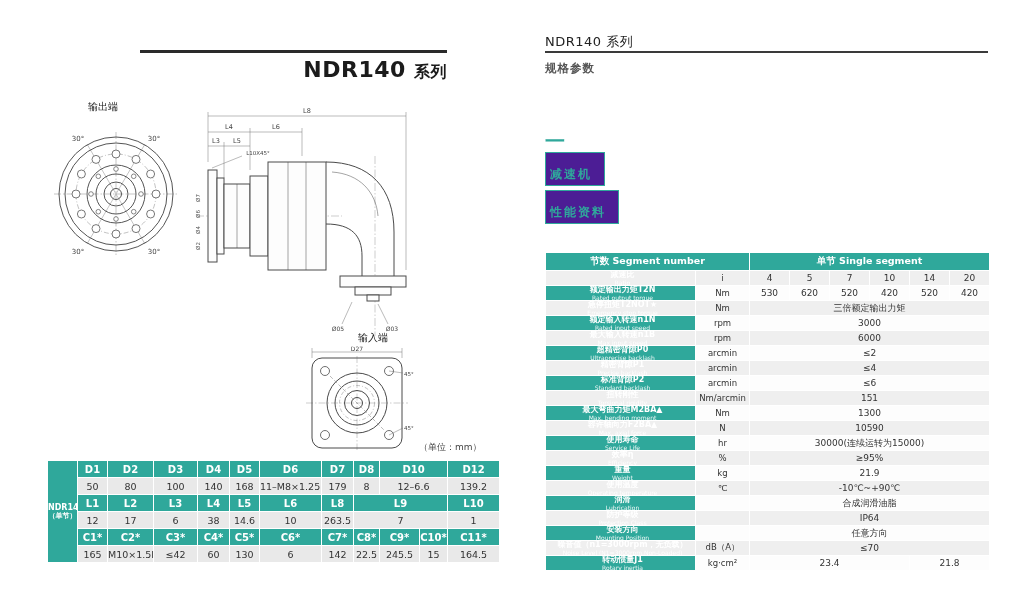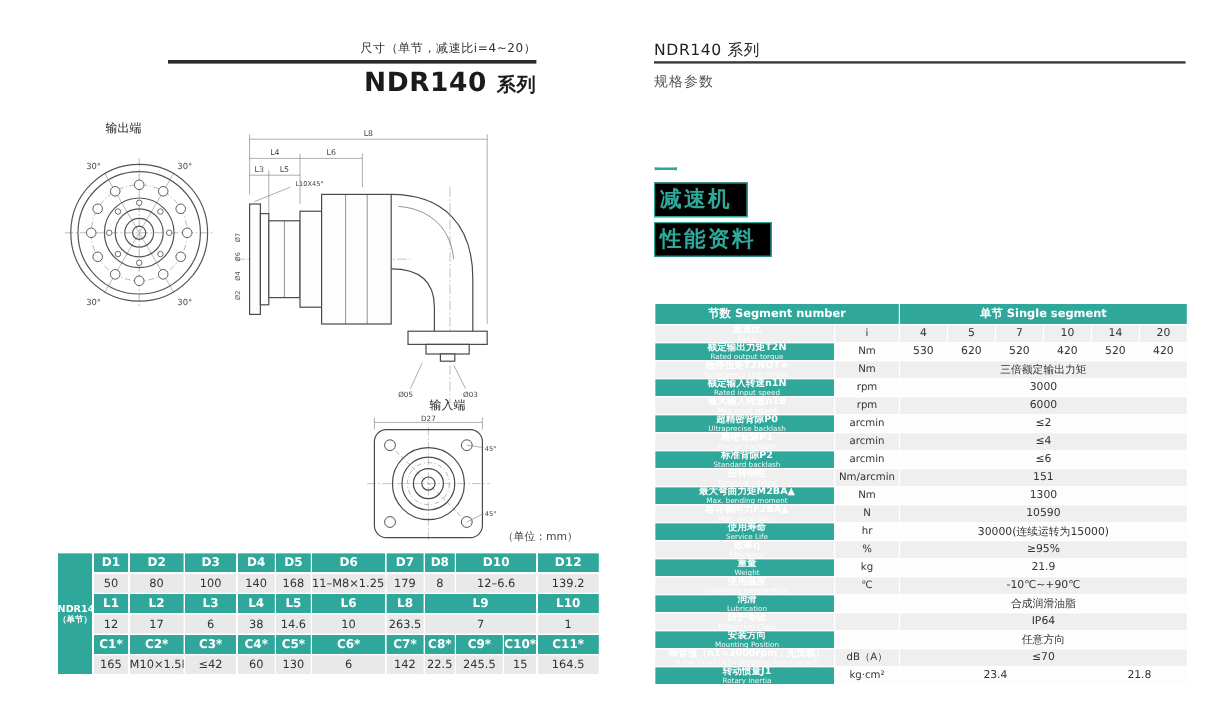--- a/index.html
+++ b/index.html
@@ -32,35 +32,34 @@
   .spec tr:nth-child(even) td{background:#efefef;}
   .spec tr.h td{background:#2fa89b;color:#fff;font-size:9.5px;font-weight:bold;height:17px;}
   .spec td.u{font-size:8.5px;}
   .spec td.p{background:#2fa89b;color:#fff;text-align:center;padding:0 0 0 4px;margin-left:25px;}
   .spec td.p .cn{font-size:8px;line-height:8.5px;font-weight:bold;}
   .spec td.p .en{font-size:6px;line-height:5.5px;font-weight:normal;opacity:.92;}
 
   
   .r-title{font-size:13px;font-weight:500;color:#222;letter-spacing:.5px;}
   .r-rule{height:2px;background:#3a3a3a;}
-  .r-sub{font-size:11.5px;color:#555;letter-spacing:1px;}
+  .r-sub{font-size:11.5px;color:#555;letter-spacing:1px;font-weight:bold;}
 
   
   .sec .dash{color:#2fa89b;font-size:20px;font-weight:bold;line-height:14px;margin-bottom:2px;}
   .sec .box{display:block;width:max-content;border:1.5px solid #2fa89b;color:#2fa89b;
-            font-weight:bold;font-size:18px;letter-spacing:2px;padding:1px 12px 2px 4px;
-            margin-top:4px;background:#000000;}
+            font-weight:bold;font-size:12px;letter-spacing:2px;padding:13px 12px 2px 4px;
+            margin-top:4px;background:#4c1d95;}
   svg text{font-family:"DejaVu Sans","Liberation Sans",sans-serif;}
 </style>
 </head>
 <body>
 
 <div class="page">
 
-  <div class="abs dim-note" style="left:140px;top:33px;width:307px;text-align:right">尺寸（单节，减速比i=4~20）</div>
   <div class="abs left-rule" style="left:140px;top:50px;width:307px"></div>
   <div class="abs left-title" style="left:140px;top:57px;width:307px;text-align:right">
     <span>NDR140</span>
     <span class="series">系列</span>
   </div>
 
   <div class="abs small-label" style="left:88px;top:100px">输出端</div>
 
   <svg class="abs" style="left:52px;top:130px" width="128" height="128" viewBox="0 0 128 128">
     <g stroke="#8a8a8a" stroke-width="0.5" fill="none">

